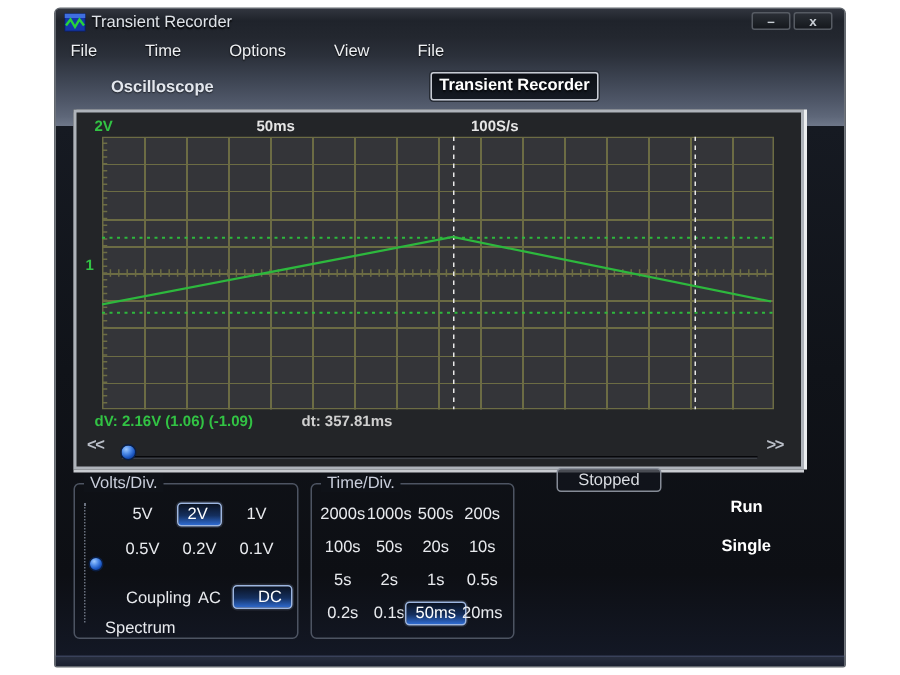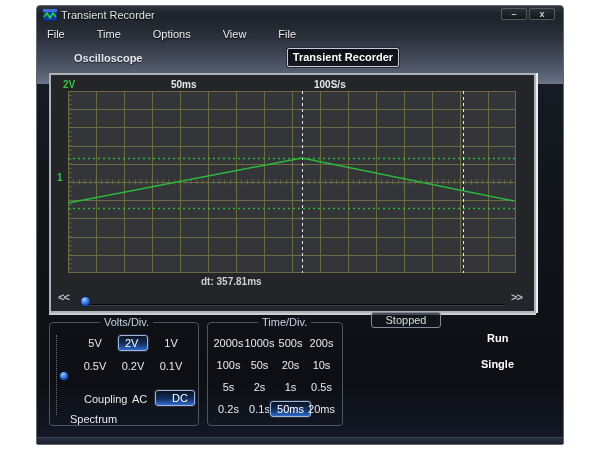--- a/index.html
+++ b/index.html
@@ -42,21 +42,21 @@
   .scroll-arrow { position:absolute; top:216px; font-size:11px; font-weight:bold; color:#b9bec7; letter-spacing:-1px; }
   .scroll-track { position:absolute; left:30px; top:229px; width:424px; height:2px;
                   background:#06070a; border-bottom:1px solid #3b3f46; }
   .ball { border-radius:50%; background:radial-gradient(circle at 35% 28%, #9cc8ff 0%, #4d8ae8 35%, #1a55c0 65%, #082a6e 100%);
           border:1px solid #0a1e44; }
   .scroll-thumb { position:absolute; left:29px; top:221px; width:11px; height:11px; }
 
   
   .groupbox { position:absolute; border:1px solid #4d5462; border-radius:4px; }
   .legend { position:absolute; top:-7px; left:6px; padding:0 4px; background:#0f1218;
-            font-size:11px; color:#c9cedb;margin-left:44px; }
+            font-size:11px; color:#c9cedb; }
   .ctl-label { position:absolute; font-size:11px; color:#e8eaee; }
   .flat-btn { font-size:11px; color:#e8eaee; text-align:left; }
   .blue-btn { display:inline-block; min-width:30px; padding:1px 6px; border-radius:3px;
               border:1px solid #9db6e0; box-shadow:0 0 0 1px #262b36;
               background:linear-gradient(180deg,#0b1322 0%,#142f5e 55%,#2f6bd0 100%);
               color:#ffffff; }
   .vgrid { position:absolute; left:26px; top:8px; display:grid;
            grid-template-columns:repeat(3,38px); grid-template-rows:repeat(2,23px);
            align-items:center; justify-items:center; }
   .tgrid { position:absolute; left:5px; top:9px; display:grid;
@@ -260,20 +260,21 @@
             <line x1="0" y1="177.45000000000007" x2="3.5" y2="177.45000000000007" stroke="#6c6c44" stroke-width="1"></line>
             <line x1="0" y1="67.5" x2="448" y2="67.5" stroke="#2db83d" stroke-width="1.4" stroke-dasharray="2 3"></line>
             <line x1="0" y1="117.5" x2="448" y2="117.5" stroke="#2db83d" stroke-width="1.4" stroke-dasharray="2 3"></line>
             <line x1="234.5" y1="0" x2="234.5" y2="182" stroke="#e9e9e9" stroke-width="1" stroke-dasharray="3 3"></line>
             <line x1="395.5" y1="0" x2="395.5" y2="182" stroke="#e9e9e9" stroke-width="1" stroke-dasharray="3 3"></line>
             <polyline points="0,112 234,67 446,110" fill="none" stroke="#2db83d" stroke-width="1.5"></polyline>
           </svg>
       </div>
       <span class="scope-label green-txt" style="left:6px; top:97px;">1</span>
 
+      <span class="scope-label green-txt" style="left:12px; top:201px;">dV: 2.16V  (1.06) (-1.09)</span>
       <span class="scope-label gray-txt" style="left:150px; top:201px;">dt: 357.81ms</span>
 
       <span class="scroll-arrow" style="left:7px;">&lt;&lt;</span>
       <div class="scroll-track"></div>
       <div class="ball scroll-thumb"></div>
       <span class="scroll-arrow" style="left:460px;">&gt;&gt;</span>
     </div>
 
     <div class="groupbox" style="left:12px; top:316px; width:150px; height:104px;">
       <span class="legend">Volts/Div.</span>

